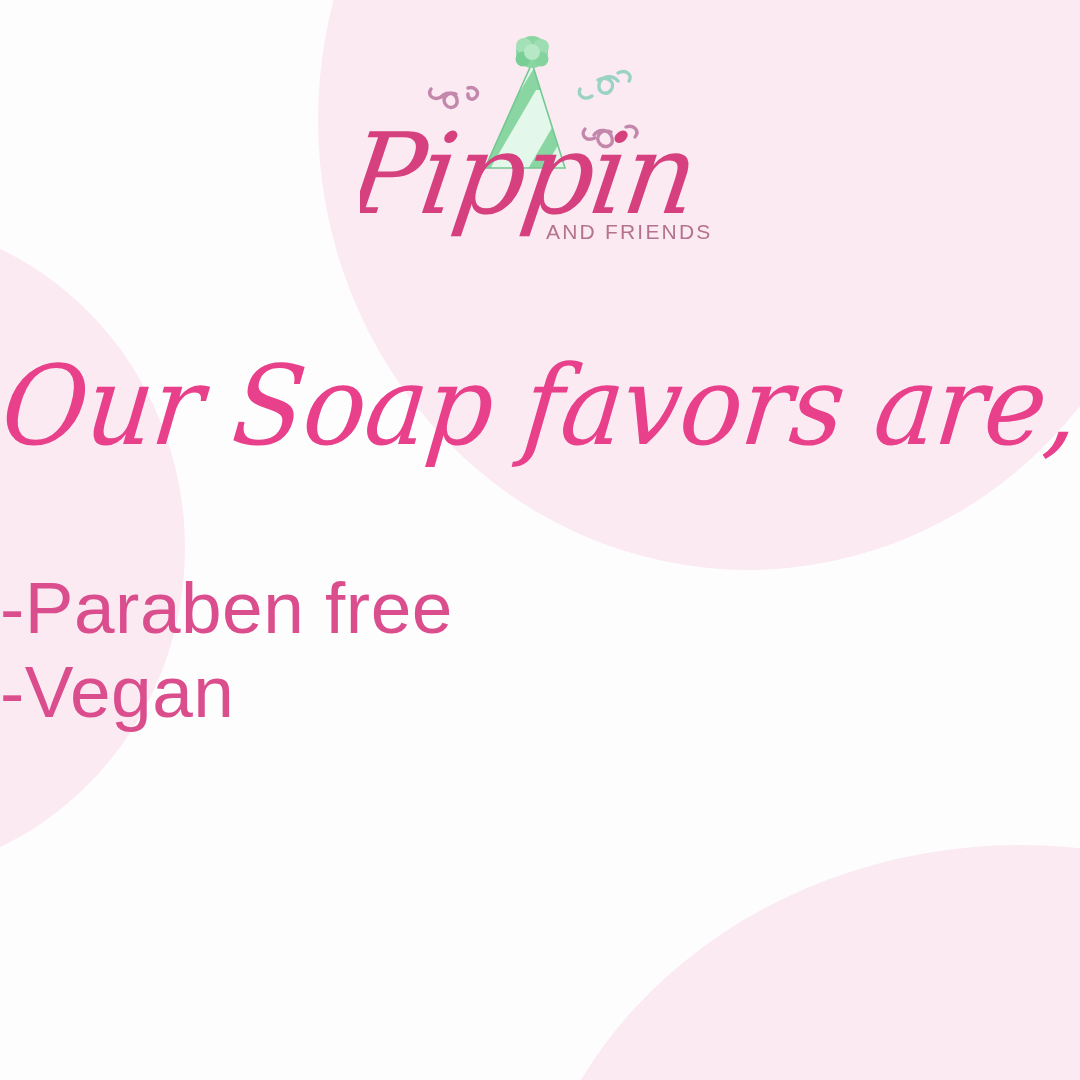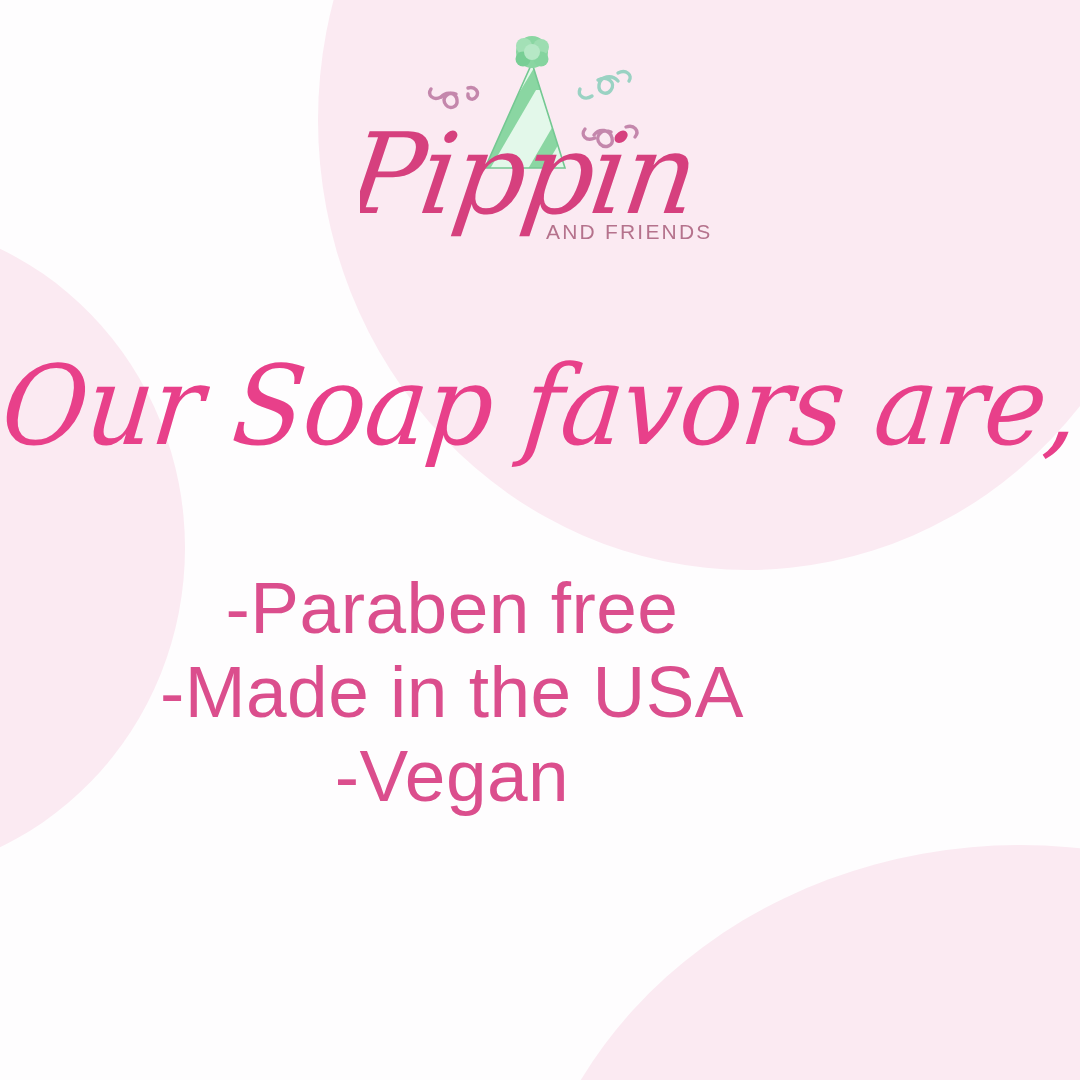--- a/index.html
+++ b/index.html
@@ -83,21 +83,21 @@
     letter-spacing: -1px;
     transform: skewX(-6deg) scaleY(1.06);
   }
 
   
   #feature-list {
     position: absolute;
     left: 0;
     top: 566px;
     width: 904px;
-    text-align: center;
+    text-align: left;
     z-index: 4;
   }
 
   .feature-item {
     font-family: "Liberation Sans", sans-serif;
     font-weight: 300;
     font-size: 73px;
     line-height: 84px;
     color: #DB4E8D;
     letter-spacing: 0.5px;
@@ -163,17 +163,16 @@
       <text x="186" y="211" fill="#B5728C" font-family="Liberation Sans, sans-serif" font-size="21" letter-spacing="2.2">AND FRIENDS</text>
     </svg>
   </div>
 
   <div id="headline">
     <span id="headline-text">Our Soap favors are,</span>
   </div>
 
   <div id="feature-list">
     <div class="feature-item">-Paraben free</div>
-    <div class="feature-item">-Made in the USA</div>
     <div class="feature-item">-Vegan</div>
   </div>
 
 </div>
 
 </body></html>

